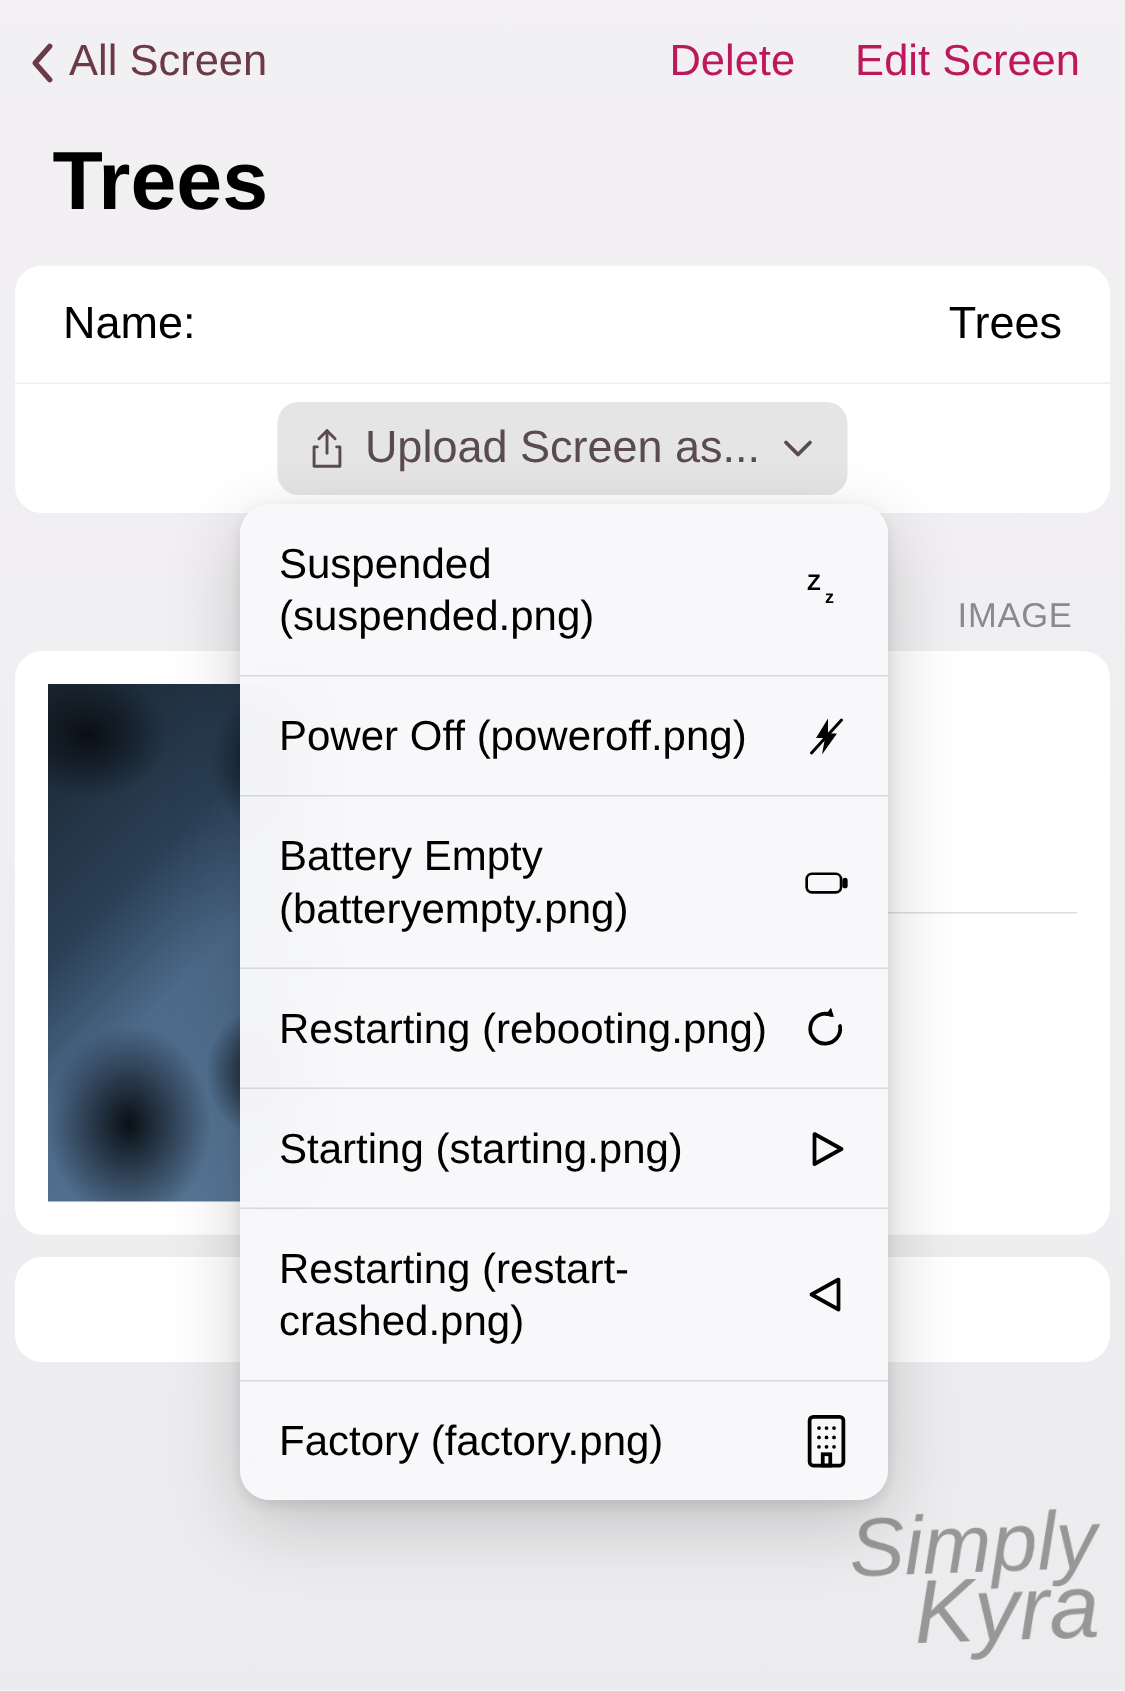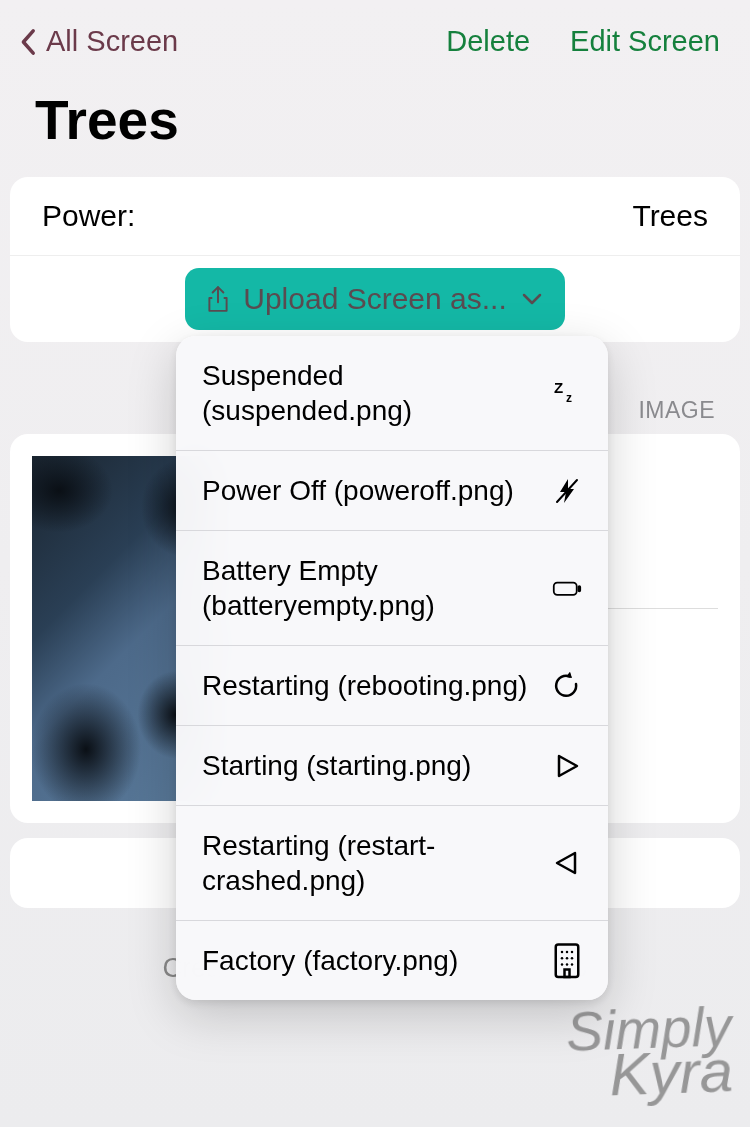--- a/index.html
+++ b/index.html
@@ -34,21 +34,21 @@
     .nav-back-text {
       font-size: 29px;
       color: #6b3a4a;
     }
     .nav-right {
       display: flex;
       gap: 40px;
     }
     .nav-btn {
       font-size: 29px;
-      color: #15803d;
+      color: #be185d;
       background: none;
       border: none;
       cursor: pointer;
     }
     .page-title {
       font-size: 55px;
       font-weight: 700;
       color: #000;
       padding: 15px 35px 10px;
     }
@@ -72,21 +72,21 @@
     }
     .name-value {
       color: #000;
     }
     .upload-section {
       display: flex;
       justify-content: center;
       padding: 12px;
     }
     .upload-button {
-      background: #14b8a6;
+      background: #e5e5e5;
       border: none;
       border-radius: 14px;
       padding: 14px 22px;
       display: flex;
       align-items: center;
       gap: 14px;
       cursor: pointer;
       color: #5a4b50;
       font-size: 30px;
     }
@@ -136,21 +136,21 @@
       font-size: 28px;
       padding-top: 90px;
     }
     .side-line {
       border-bottom: 1px solid #ddd;
       padding: 10px 0 20px;
       word-break: break-word;
     }
     .dropdown {
       position: absolute;
-      left: 176px;
+      left: 160px;
       top: 336px;
       width: 432px;
       background: rgba(248,248,250,0.98);
       backdrop-filter: blur(20px);
       border-radius: 20px;
       box-shadow: 0 15px 50px rgba(0,0,0,0.18), 0 3px 10px rgba(0,0,0,0.1);
       overflow: hidden;
     }
     .dropdown-item {
       display: flex;
@@ -221,21 +221,21 @@
   <div class="nav-right">
     <button class="nav-btn">Delete</button>
     <button class="nav-btn">Edit Screen</button>
   </div>
 </div>
 
 <h1 class="page-title">Trees</h1>
 
 <div class="card">
   <div class="name-row">
-    <span class="name-label">Power:</span>
+    <span class="name-label">Name:</span>
     <span class="name-value">Trees</span>
   </div>
   <div class="upload-section">
     <button class="upload-button">
       <svg class="share-icon" viewBox="0 0 20 26" fill="none" stroke="#5a4b50" stroke-width="1.8" stroke-linecap="round" stroke-linejoin="round">
         <polyline points="5,7 10,2 15,7"></polyline>
         <line x1="10" y1="2" x2="10" y2="16"></line>
         <path d="M4 12 H2 V24 H18 V12 H16"></path>
       </svg>
       <span>Upload Screen as...</span>

